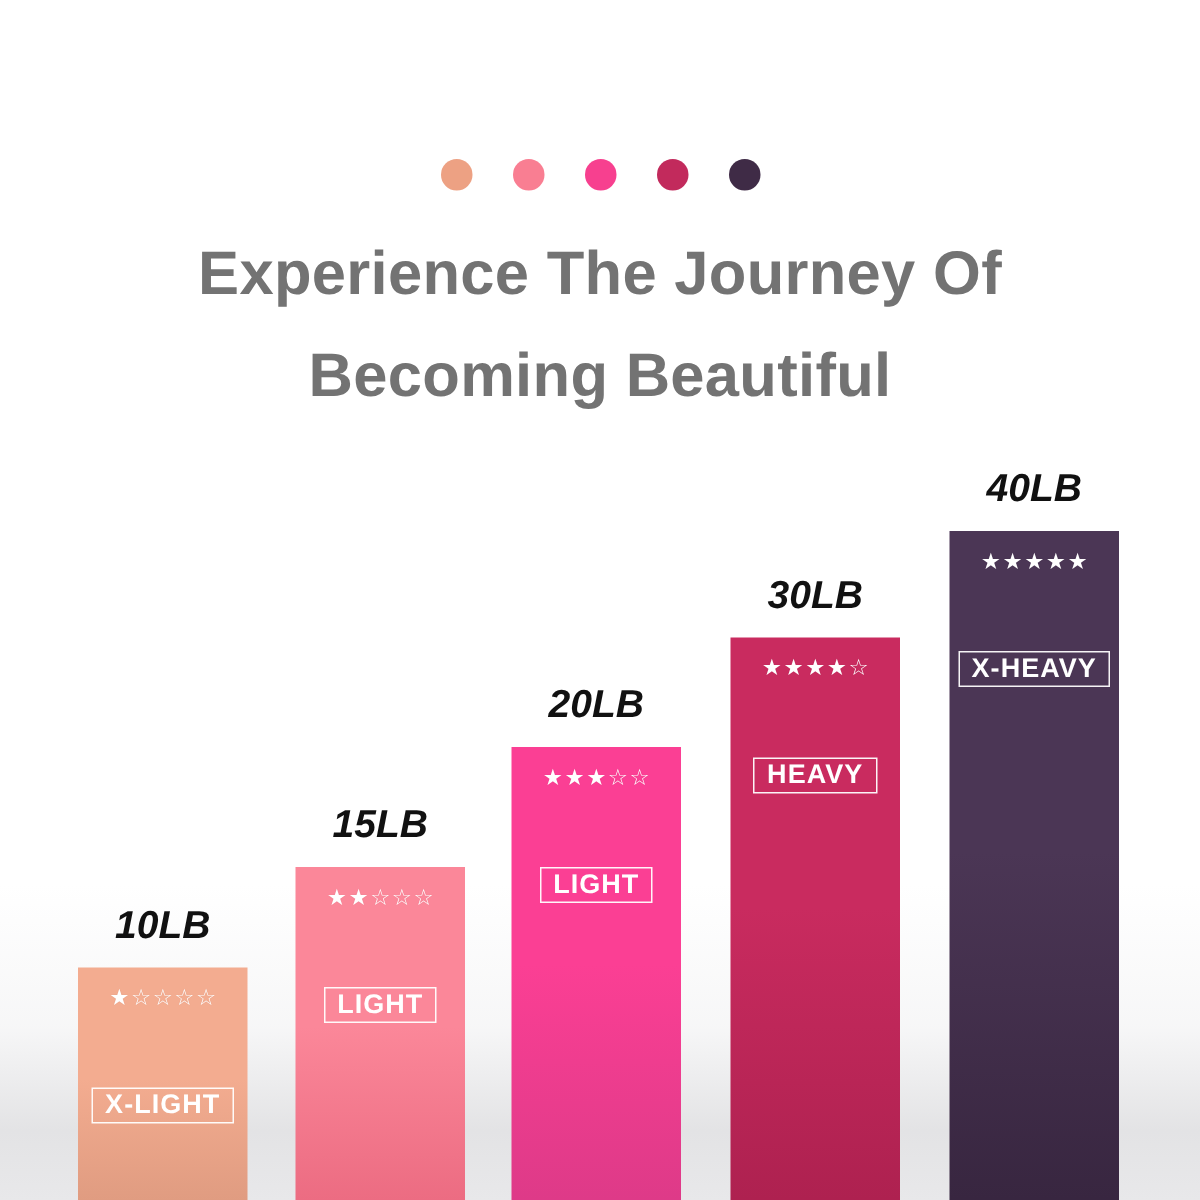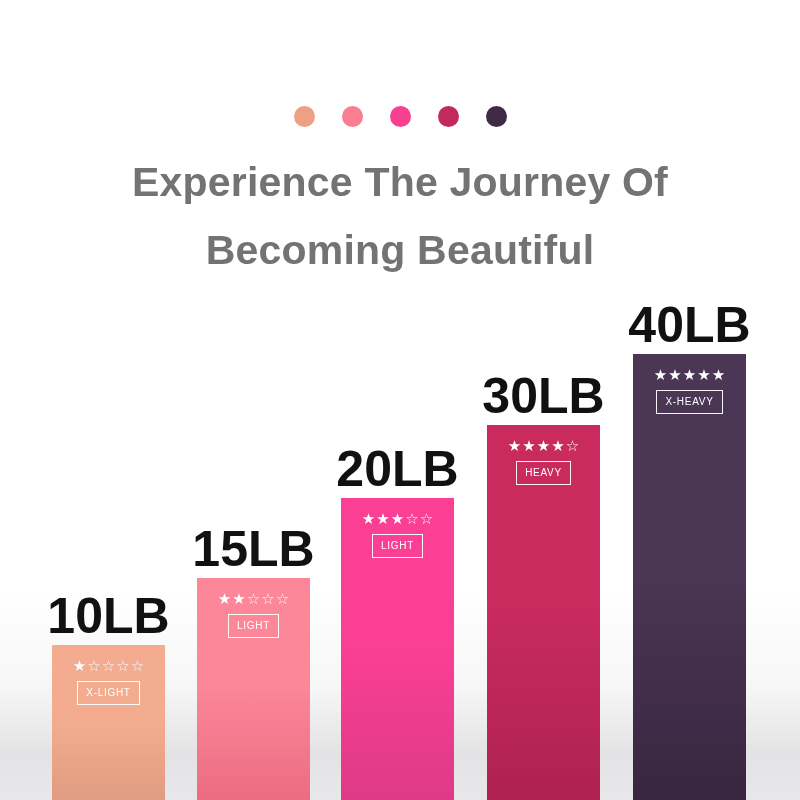--- a/index.html
+++ b/index.html
@@ -88,23 +88,24 @@
   .bar-group {
     position: absolute;
     bottom: 0;
   }
   .bar-label {
     position: absolute;
     left: 50%;
     transform: translateX(-50%);
     color: #111111;
     font-weight: bold;
-    font-size: 50px;
+    font-size: 26px;
     line-height: 42px;
     white-space: nowrap;
+    font-style: italic;
   }
   .bar {
     position: absolute;
     left: 0;
     bottom: 0;
     width: 100%;
   }
   .bar-inner {
     position: absolute;
     left: 0;
@@ -121,26 +122,27 @@
     color: #ffffff;
     font-size: 15px;
     line-height: 16px;
     letter-spacing: 0px;
     text-shadow: 0 0 1px rgba(0,0,0,0.08);
   }
   .star { display: inline-block; }
   .badge {
     border: 1.6px solid rgba(255,255,255,0.95);
     color: #ffffff;
-    font-size: 10px;
+    font-size: 18px;
     line-height: 13px;
     letter-spacing: 0.7px;
     padding: 4px 8px 5px 8px;
     white-space: nowrap;
-    font-weight: normal;
+    font-weight: bold;
+    margin-top: 44px;
   }
 </style>
 </head>
 <body>
 
 <div id="canvas">
 
   <div id="floor-gradient"></div>
 
   <div id="dot-row">

